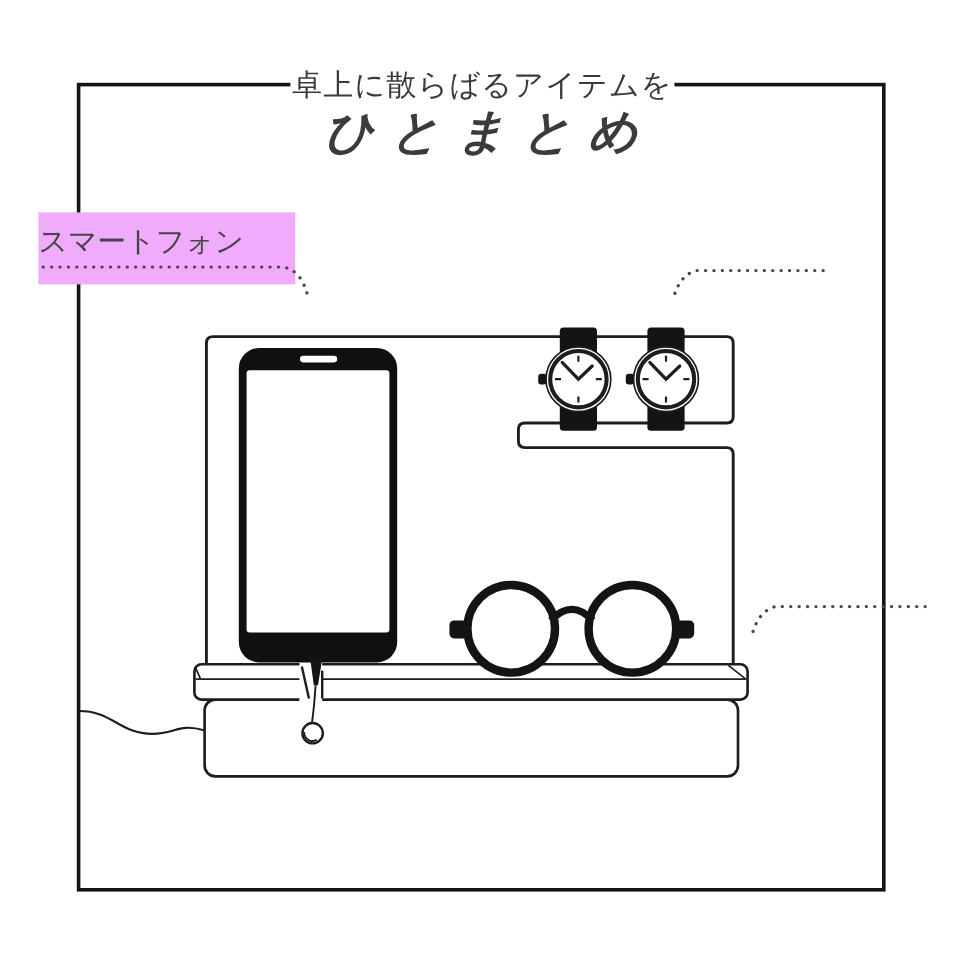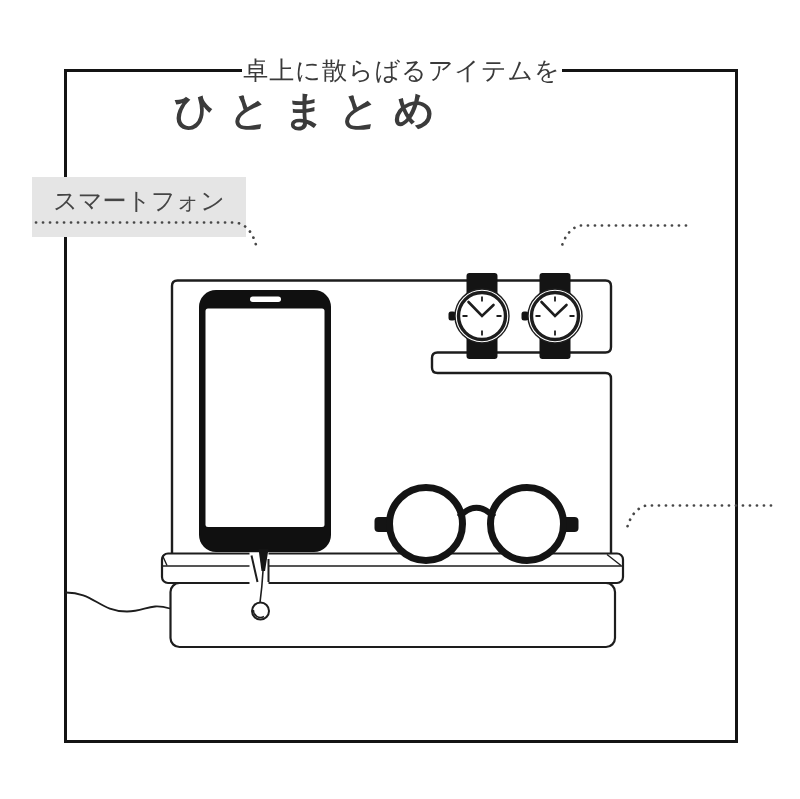--- a/index.html
+++ b/index.html
@@ -12,25 +12,25 @@
     border:3px solid #141414;box-sizing:border-box;z-index:1;
   }
   .subtitle{
     position:absolute;left:242px;top:56px;width:320px;height:30px;line-height:30px;
     background:#ffffff;color:#3a3a3a;font-size:25px;letter-spacing:1px;
     text-align:center;z-index:2;white-space:nowrap;
   }
   .main-title{
     position:absolute;left:160px;top:89px;width:482px;height:42px;line-height:42px;
     color:#3b3b3b;font-size:40px;font-weight:700;letter-spacing:14px;text-indent:14px;
-    z-index:2;white-space:nowrap;
+    text-align:center;z-index:2;white-space:nowrap;font-style:italic;
   }
   .label{
-    position:absolute;background:#e5e5e5;color:#454545;font-size:24px;
-    text-align:center;z-index:2;white-space:nowrap;box-sizing:border-box;
+    position:absolute;background:#f0abfc;color:#454545;font-size:24px;
+    z-index:2;white-space:nowrap;box-sizing:border-box;
   }
   .label-smartphone{left:32px;top:177px;width:214px;height:60px;padding-top:8px;}
   .label-watch{left:580px;top:184px;width:106px;height:42px;padding-top:6px;}
   .label-glasses{left:642px;top:463px;width:138px;height:58px;padding-top:8px;}
   .art{position:absolute;left:0;top:0;z-index:3;pointer-events:none;}
 </style>
 </head>
 <body>
 
 <div class="canvas">

